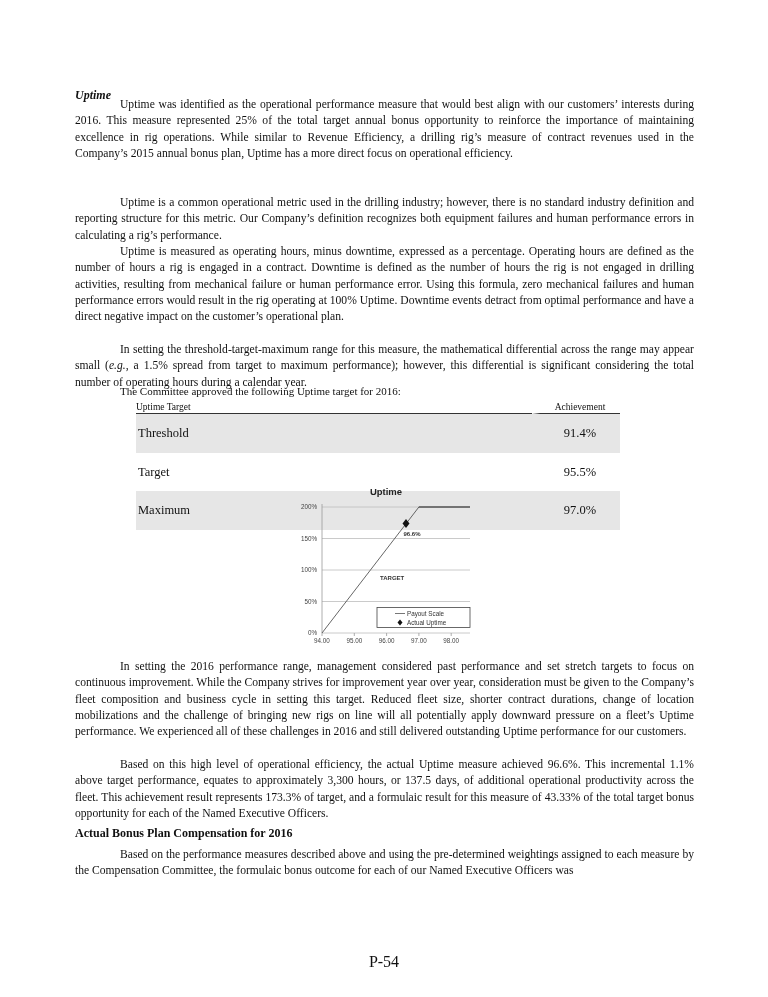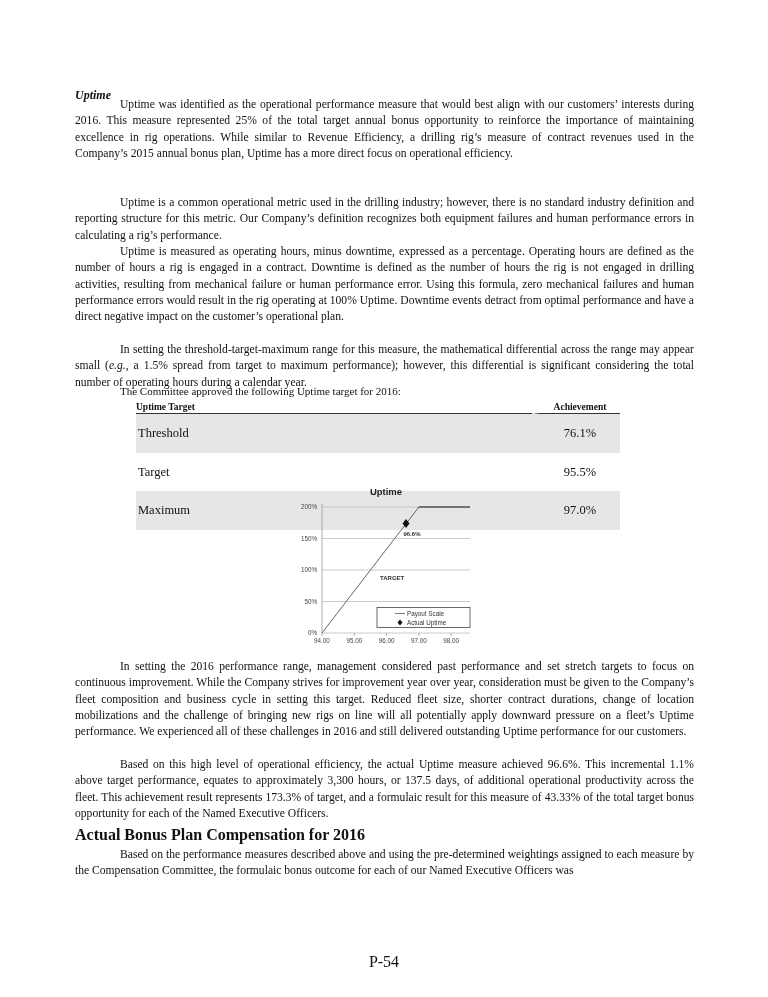--- a/index.html
+++ b/index.html
@@ -1,24 +1,24 @@
 <!DOCTYPE html>
 <html><head>
 <meta charset="utf-8">
 <style>
   html, body { margin: 0; padding: 0; background: #ffffff; }
   body { width: 768px; height: 997px; position: relative; overflow: hidden;
          font-family: "Liberation Serif", serif; color: #111; }
   .heading-italic { position: absolute; left: 75px; top: 88px; font-size: 12px; font-weight: bold; font-style: italic; }
-  .heading-bold { position: absolute; left: 75px; font-size: 16px; font-weight: bold; }
+  .heading-bold { position: absolute; left: 75px; font-size: 12px; font-weight: bold; }
   .para { position: absolute; left: 75px; width: 619px; font-size: 11.6px; line-height: 16.3px;
           text-align: justify; text-indent: 45px; margin: 0; }
   .intro { position: absolute; left: 120px; font-size: 11px; }
   table.targets { position: absolute; left: 136px; top: 402px; width: 484px; border-collapse: separate; border-spacing: 0; font-size: 12.5px; }
-  table.targets th { font-size: 9.5px; font-weight: bold; text-align: left; padding: 0 0 1px 0; }
+  table.targets th { font-size: 9.5px; font-weight: normal; text-align: left; padding: 0 0 1px 0; }
   table.targets th.h-target { border-bottom: 1.5px solid #333; }
   table.targets th.h-ach { text-align: center; border-bottom: 1.5px solid #333; border-left: 8px solid #fff; }
   table.targets td { padding: 12px 2px; height: 14.5px; line-height: 14.5px; }
   table.targets td.val { text-align: center; width: 76px; border-left: 8px solid transparent; }
   table.targets tr.shade td { background: #e6e6e6; }
   table.targets tr.shade td.val { border-left-color: #e6e6e6; }
   .chart { position: absolute; left: 260px; top: 480px; width: 240px; height: 175px; font-family: "Liberation Sans", sans-serif; }
   .page-num { position: absolute; left: 0; width: 768px; top: 953px; text-align: center; font-size: 16px; }
 </style>
 </head>
@@ -36,21 +36,21 @@
 <table class="targets">
   <thead>
     <tr>
       <th class="h-target">Uptime Target</th>
       <th class="h-ach">Achievement</th>
     </tr>
   </thead>
   <tbody>
     <tr class="shade">
       <td>Threshold</td>
-      <td class="val">76.1%</td>
+      <td class="val">91.4%</td>
     </tr>
     <tr>
       <td>Target</td>
       <td class="val">95.5%</td>
     </tr>
     <tr class="shade">
       <td>Maximum</td>
       <td class="val">97.0%</td>
     </tr>
   </tbody>

